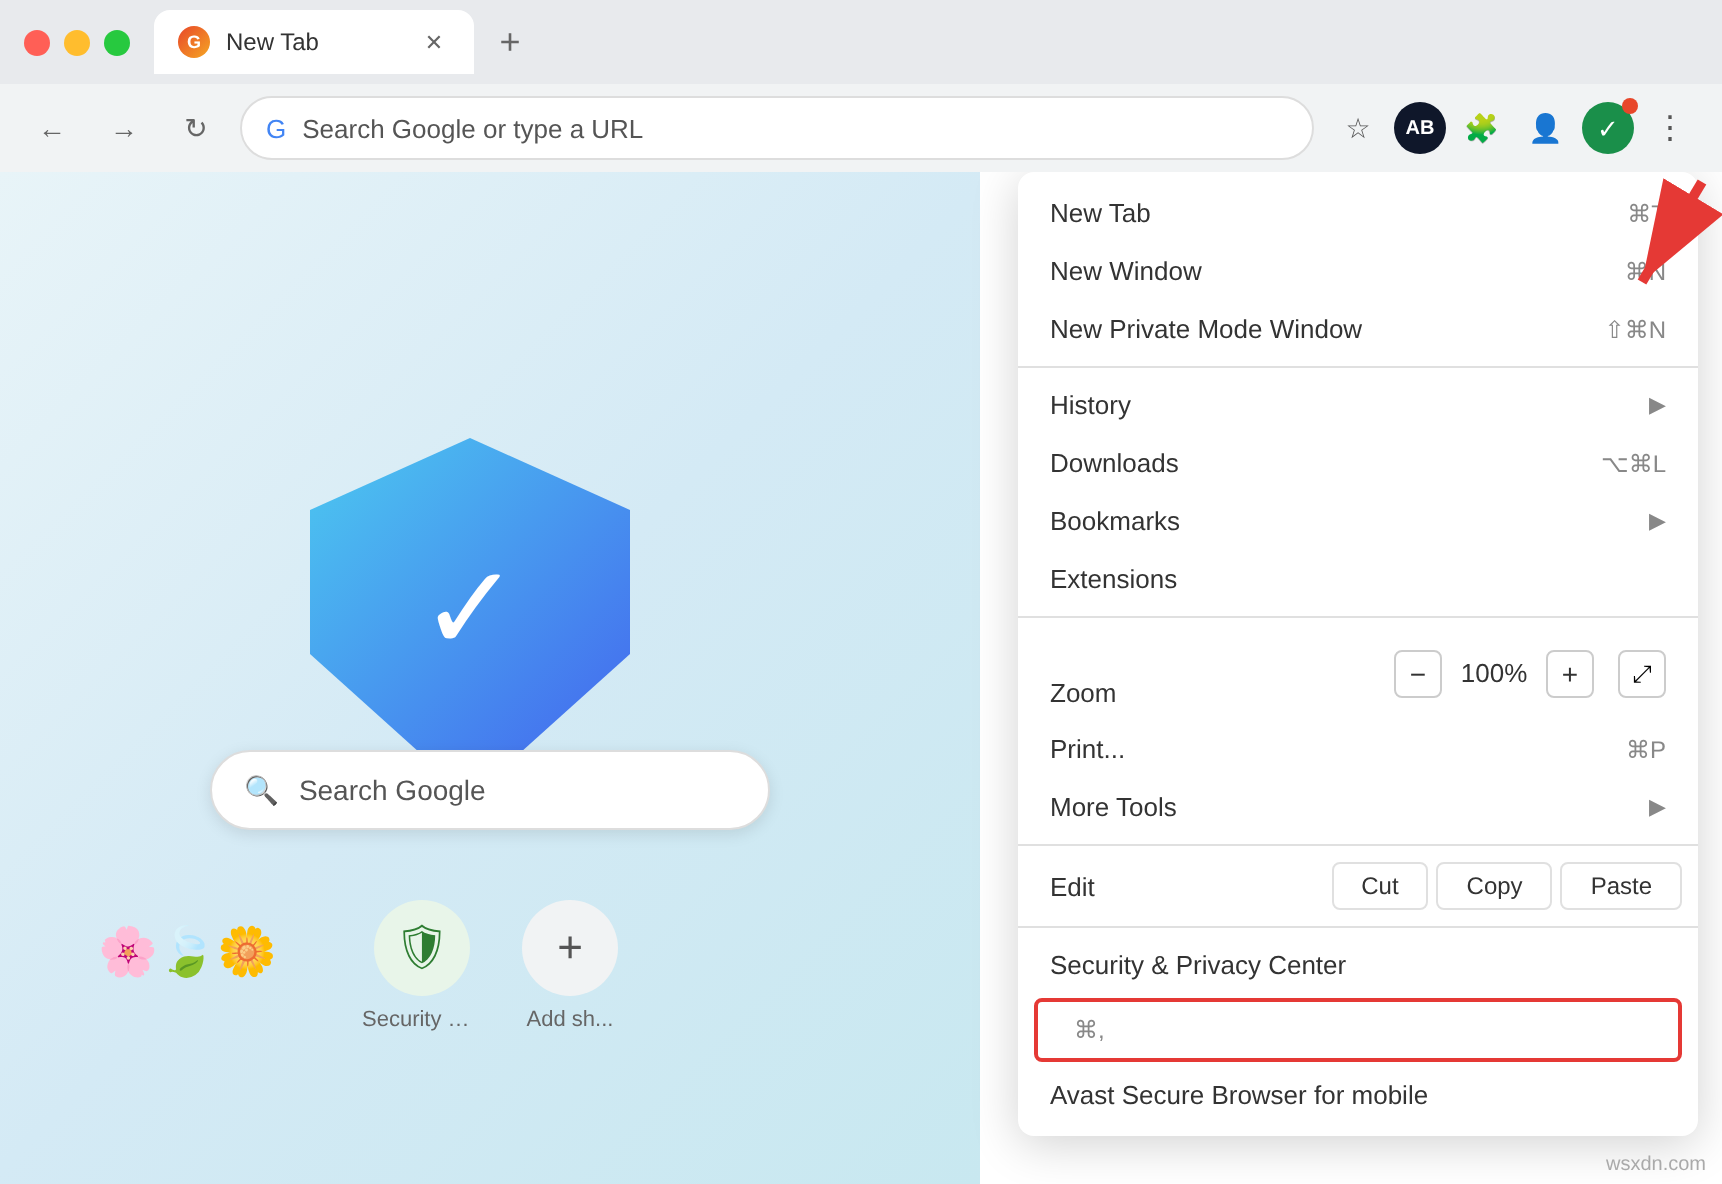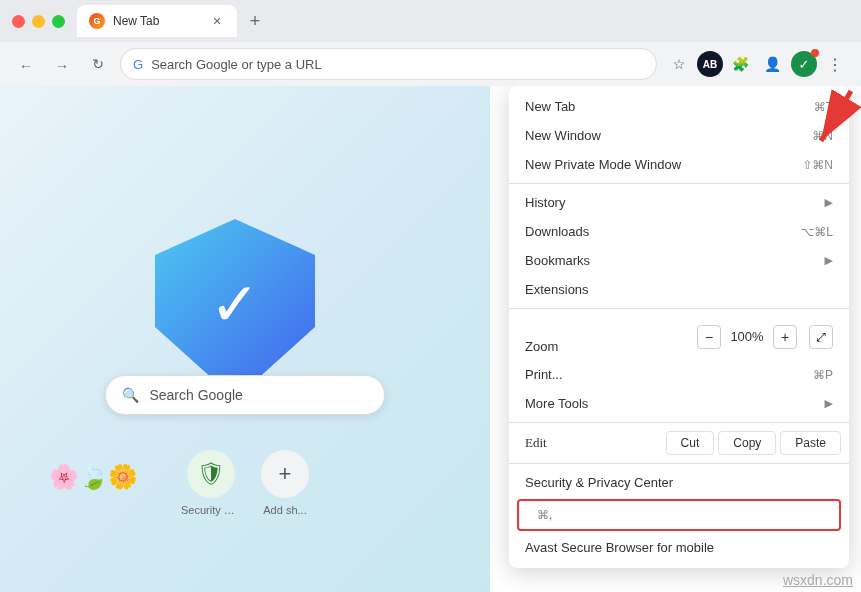--- a/index.html
+++ b/index.html
@@ -442,21 +442,20 @@
     .edit-row {
       display: flex;
       align-items: center;
       padding: 4px 8px;
     }
 
     .edit-label {
       flex: 1;
       padding: 0 8px;
       color: #333;
-      font-family: Liberation Serif, serif;
     }
 
     .edit-actions {
       display: flex;
       gap: 4px;
     }
 
     .edit-btn {
       padding: 4px 14px;
       border: 1px solid #e0e0e0;
@@ -476,24 +475,23 @@
       height: 80px;
       z-index: 200;
       pointer-events: none;
     }
 
     
     .watermark {
       position: absolute;
       bottom: 4px;
       right: 8px;
-      font-size: 14px;
+      font-size: 10px;
       color: #aaa;
       z-index: 300;
-      text-decoration: underline;
     }
   </style>
 </head>
 <body>
 
 <div class="browser-chrome">
 
   <div class="title-bar">
     <div class="traffic-lights">
       <div class="traffic-light red"></div>

